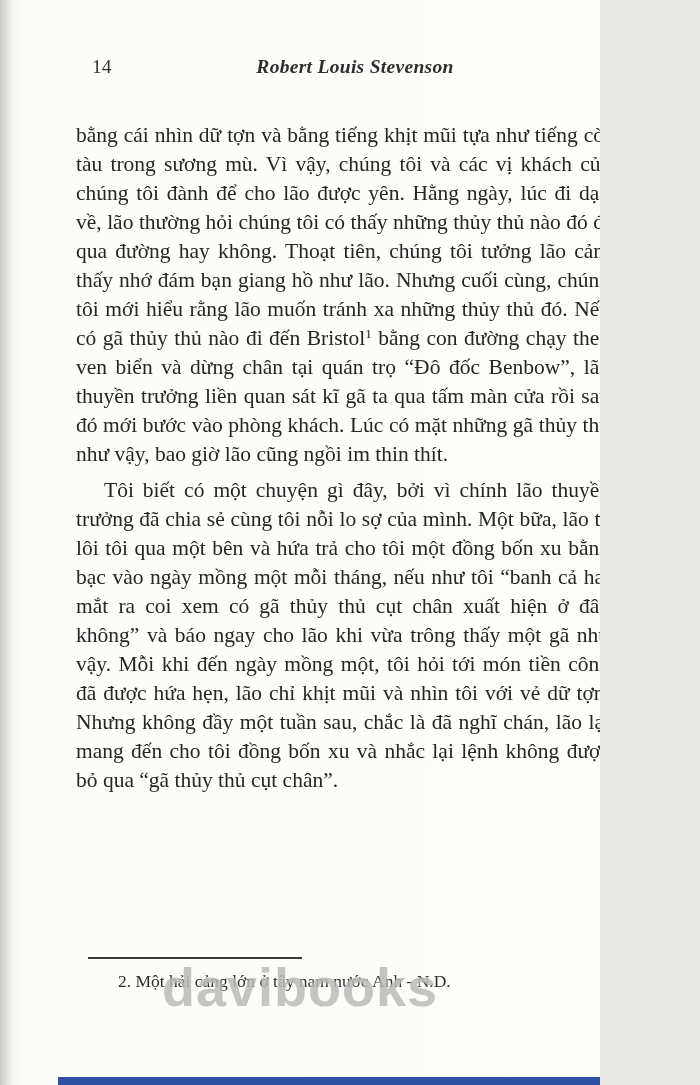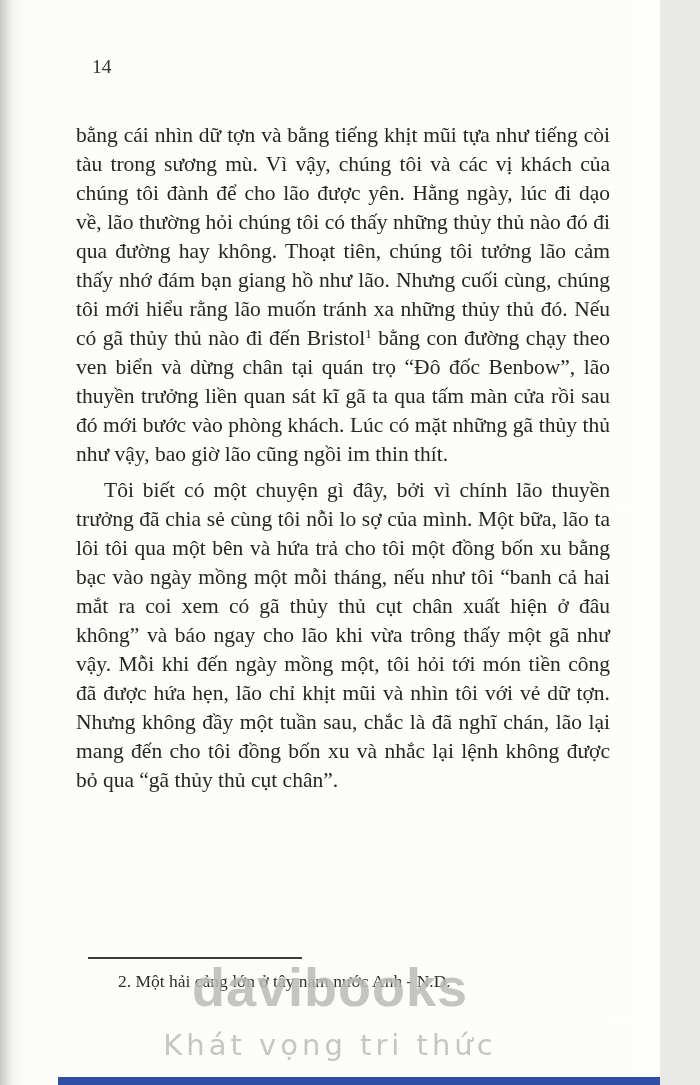--- a/index.html
+++ b/index.html
@@ -2,21 +2,21 @@
 <html><head>
 <meta charset="utf-8">
 <style>
   html, body {
     margin: 0;
     padding: 0;
     background: #e9e9e6;
   }
   .page {
     position: relative;
-    width: 660px;
+    width: 600px;
     height: 1085px;
     overflow: hidden;
     background: linear-gradient(90deg, #e3e3df 0px, #f5f5f1 10px, #fcfcf9 26px, #fdfdfa 100%);
     font-family: "Liberation Serif", "DejaVu Serif", serif;
     color: #262626;
   }
   .header {
     position: absolute;
     top: 56px;
     left: 88px;
@@ -124,32 +124,32 @@
 </style>
 </head>
 <body>
 
 <div class="page">
 
   <div class="left-edge-shadow"></div>
 
   <div class="header">
     <span class="page-num">14</span>
+    <span class="running-title">Robert Louis Stevenson</span>
   </div>
 
   <div class="body-text">
     <p class="para"><span>bằng cái nhìn dữ tợn và bằng tiếng khịt mũi tựa như tiếng còi tàu trong sương mù. Vì vậy, chúng tôi và các vị khách của chúng tôi đành để cho lão được yên. Hằng ngày, lúc đi dạo về, lão thường hỏi chúng tôi có thấy những thủy thủ nào đó đi qua đường hay không. Thoạt tiên, chúng tôi tưởng lão cảm thấy nhớ đám bạn giang hồ như lão. Nhưng cuối cùng, chúng tôi mới hiểu rằng lão muốn tránh xa những thủy thủ đó. Nếu có gã thủy thủ nào đi đến Bristol</span><sup class="fn-ref">1</sup><span> bằng con đường chạy theo ven biển và dừng chân tại quán trọ “Đô đốc Benbow”, lão thuyền trưởng liền quan sát kĩ gã ta qua tấm màn cửa rồi sau đó mới bước vào phòng khách. Lúc có mặt những gã thủy thủ như vậy, bao giờ lão cũng ngồi im thin thít.</span></p>
     <p class="para indent">Tôi biết có một chuyện gì đây, bởi vì chính lão thuyền trưởng đã chia sẻ cùng tôi nỗi lo sợ của mình. Một bữa, lão ta lôi tôi qua một bên và hứa trả cho tôi một đồng bốn xu bằng bạc vào ngày mồng một mỗi tháng, nếu như tôi “banh cả hai mắt ra coi xem có gã thủy thủ cụt chân xuất hiện ở đâu không” và báo ngay cho lão khi vừa trông thấy một gã như vậy. Mỗi khi đến ngày mồng một, tôi hỏi tới món tiền công đã được hứa hẹn, lão chỉ khịt mũi và nhìn tôi với vẻ dữ tợn. Nhưng không đầy một tuần sau, chắc là đã nghĩ chán, lão lại mang đến cho tôi đồng bốn xu và nhắc lại lệnh không được bỏ qua “gã thủy thủ cụt chân”.</p>
   </div>
 
   <div class="footnote">
     <div class="fn-rule"></div>
     <p class="fn-text">2. Một hải cảng lớn ở tây nam nước Anh - N.D.</p>
   </div>
 
   <div class="watermark">
     <div class="wm-brand">davibooks</div>
-    <div class="wm-tagline">Khát vọng tri thức</div>
   </div>
 
   <div class="bottom-bar"></div>
 
 </div>
 
 </body></html>

